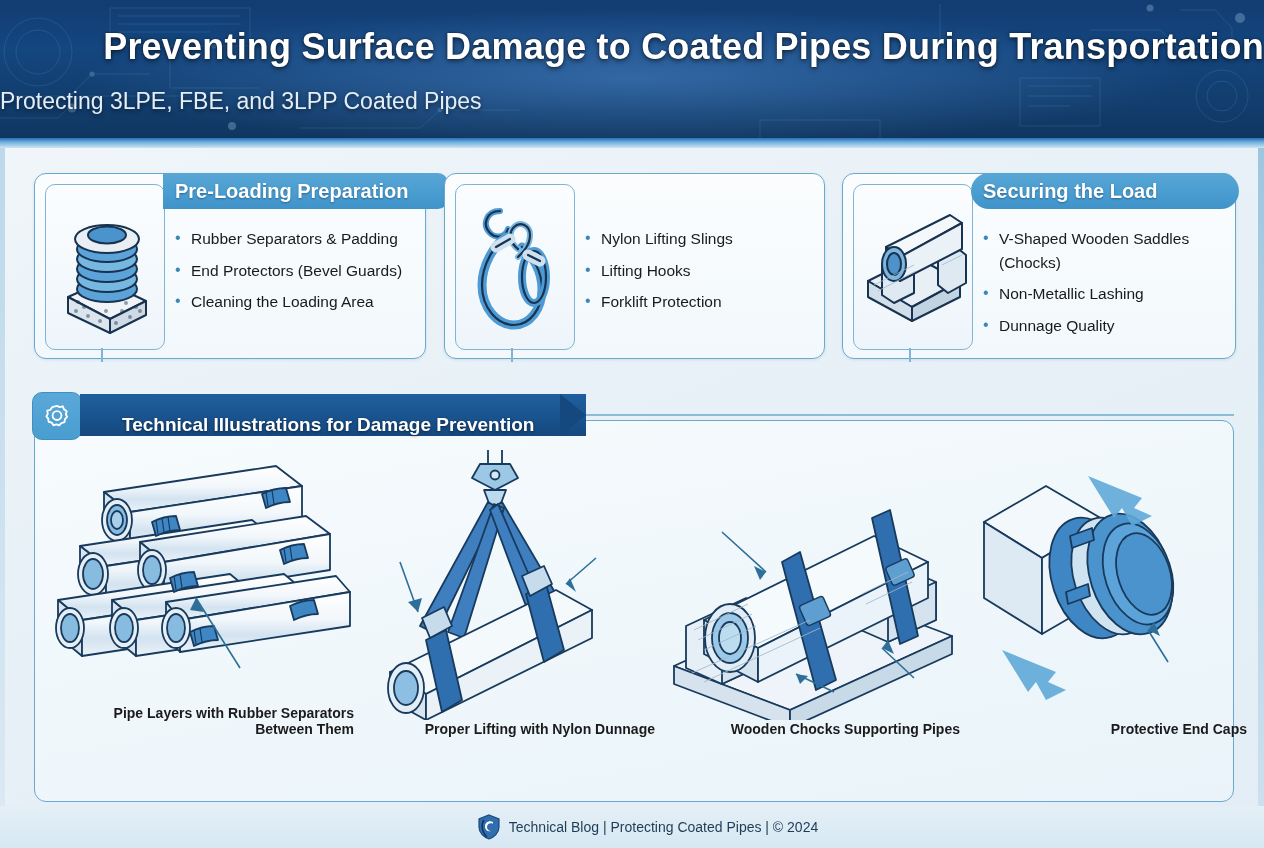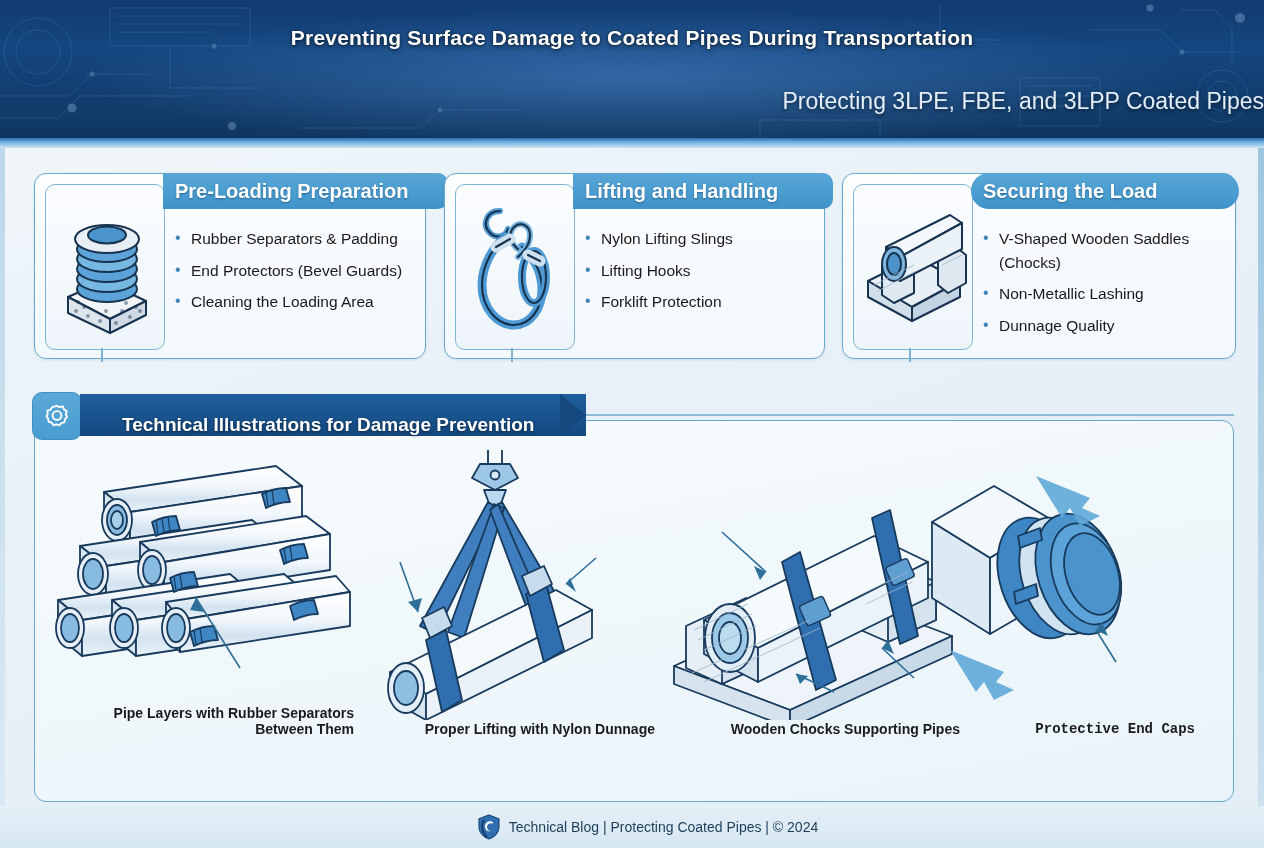--- a/index.html
+++ b/index.html
@@ -11,24 +11,24 @@
   #page{position:relative;width:1264px;height:848px;background:linear-gradient(160deg,#f2f7fa 0%,#e8f1f7 45%,#e2edf5 100%);overflow:hidden;}
 
   
   .header{position:absolute;left:0;top:0;width:1264px;height:142px;
     background:linear-gradient(180deg,#123c72 0%,#14467f 35%,#10365f 100%);overflow:hidden;}
   .header .blueprint{position:absolute;inset:0;opacity:.30;}
   .header .sheen{position:absolute;left:0;top:0;width:100%;height:100%;
     background:radial-gradient(ellipse at 50% 55%,rgba(90,150,220,.45) 0%,rgba(20,70,130,0) 62%);}
   .hdr-underline{position:absolute;left:0;top:138px;width:1264px;height:10px;
      background:linear-gradient(180deg,#2b6db5 0%,#74b4e0 45%,#cfe4f2 100%);}
-  .title{position:absolute;left:0;top:26px;width:1264px;text-align:center;
-    color:#ffffff;font-size:21px;font-weight:bold;letter-spacing:.2px;
+  .title{position:absolute;left:0;top:26px;width:1264px;text-align:right;
+    color:#ffffff;font-size:36px;font-weight:bold;letter-spacing:.2px;
     text-shadow:0 2px 5px rgba(0,0,0,.55),0 0 2px rgba(0,0,0,.6);}
-  .subtitle{position:absolute;left:0;top:88px;width:1264px;text-align:right;
+  .subtitle{position:absolute;left:0;top:88px;width:1264px;text-align:left;
     color:#e3eef8;font-size:23px;font-weight:normal;
     text-shadow:0 2px 4px rgba(0,0,0,.5);}
 
   
   .card{position:absolute;top:173px;height:184px;border:1.6px solid #6aa9cf;border-radius:12px;
     background:linear-gradient(180deg,#fbfdfe 0%,#f2f8fc 100%);box-shadow:0 1px 3px rgba(40,90,140,.12);}
   .card.c1{left:34px;width:390px;}
   .card.c2{left:444px;width:379px;}
   .card.c3{left:842px;width:392px;}
   .icon-box{position:absolute;left:10px;top:10px;width:118px;height:164px;border:1.4px solid #7fb4d6;
@@ -62,21 +62,21 @@
     text-shadow:0 1px 3px rgba(0,0,0,.5);}
   .sec-arrow{position:absolute;left:560px;top:394px;width:0;height:0;
     border-top:21px solid transparent;border-bottom:21px solid transparent;border-left:26px solid #15487e;}
   .sec-rule{position:absolute;left:586px;top:414px;width:648px;height:2px;background:#8dbcd9;}
 
   
   .cell{position:absolute;top:450px;height:330px;}
   .cell.i1{left:44px;width:310px;}
   .cell.i2{left:360px;width:295px;}
   .cell.i3{left:660px;width:300px;}
-  .cell.i4{left:920px;width:275px;font-family:Liberation Mono, monospace;}
+  .cell.i4{left:972px;width:275px;}
   .caption{position:absolute;bottom:42px;width:100%;text-align:right;
     font-size:14px;font-weight:bold;color:#1b1b1b;line-height:1.18;}
 
   
   .footer{position:absolute;left:0;top:806px;width:1264px;height:42px;
     display:flex;align-items:center;justify-content:center;gap:9px;
     background:linear-gradient(180deg,#e4eff6 0%,#d7e8f3 100%);padding-left:16px;}
   .footer-text{font-size:14px;color:#1d3c56;}
   .edge-l{position:absolute;left:0;top:148px;width:5px;height:700px;
     background:linear-gradient(180deg,#bcd8ea,#dceaf4);}
@@ -191,23 +191,20 @@
           <ellipse cx="78" cy="92" rx="12" ry="26" stroke-width="8" stroke="#4e9ad4"></ellipse>
           <ellipse cx="78" cy="92" rx="12" ry="26"></ellipse>
           <path d="M40 62 L54 54" stroke-width="11" stroke="#cfe0ee"></path>
           <path d="M40 62 L54 54"></path>
           <path d="M72 70 L84 76" stroke-width="11" stroke="#cfe0ee"></path>
           <path d="M72 70 L84 76"></path>
         </g>
       </svg>
     </div>
     <div class="icon-stub"></div>
-    <div class="card-banner">
-      <span>Lifting and Handling</span>
-    </div>
     <div class="bullets">
       <ul>
         <li>Nylon Lifting Slings</li>
         <li>Lifting Hooks</li>
         <li>Forklift Protection</li>
       </ul>
     </div>
   </div>
 
   <div class="card c3">

